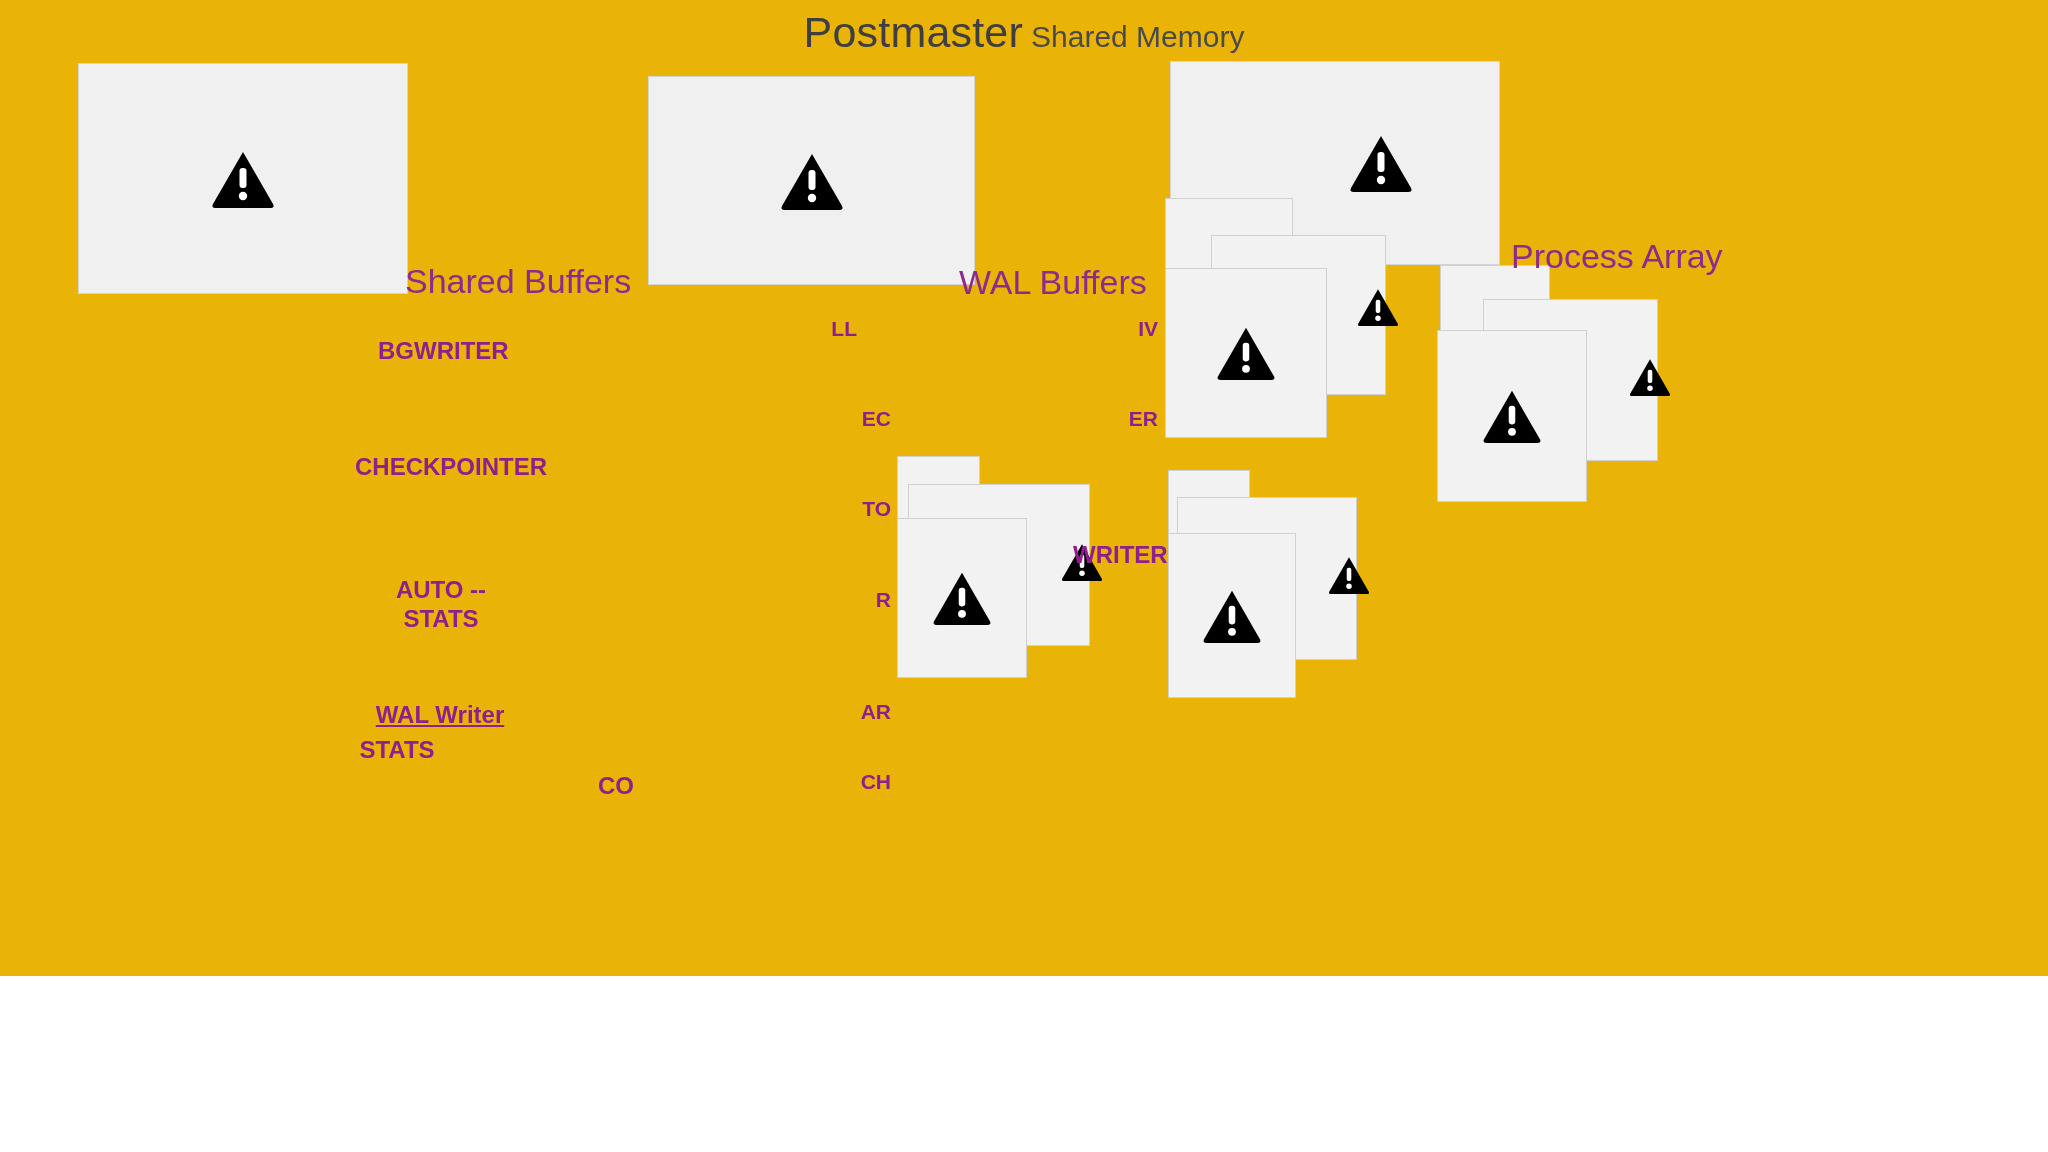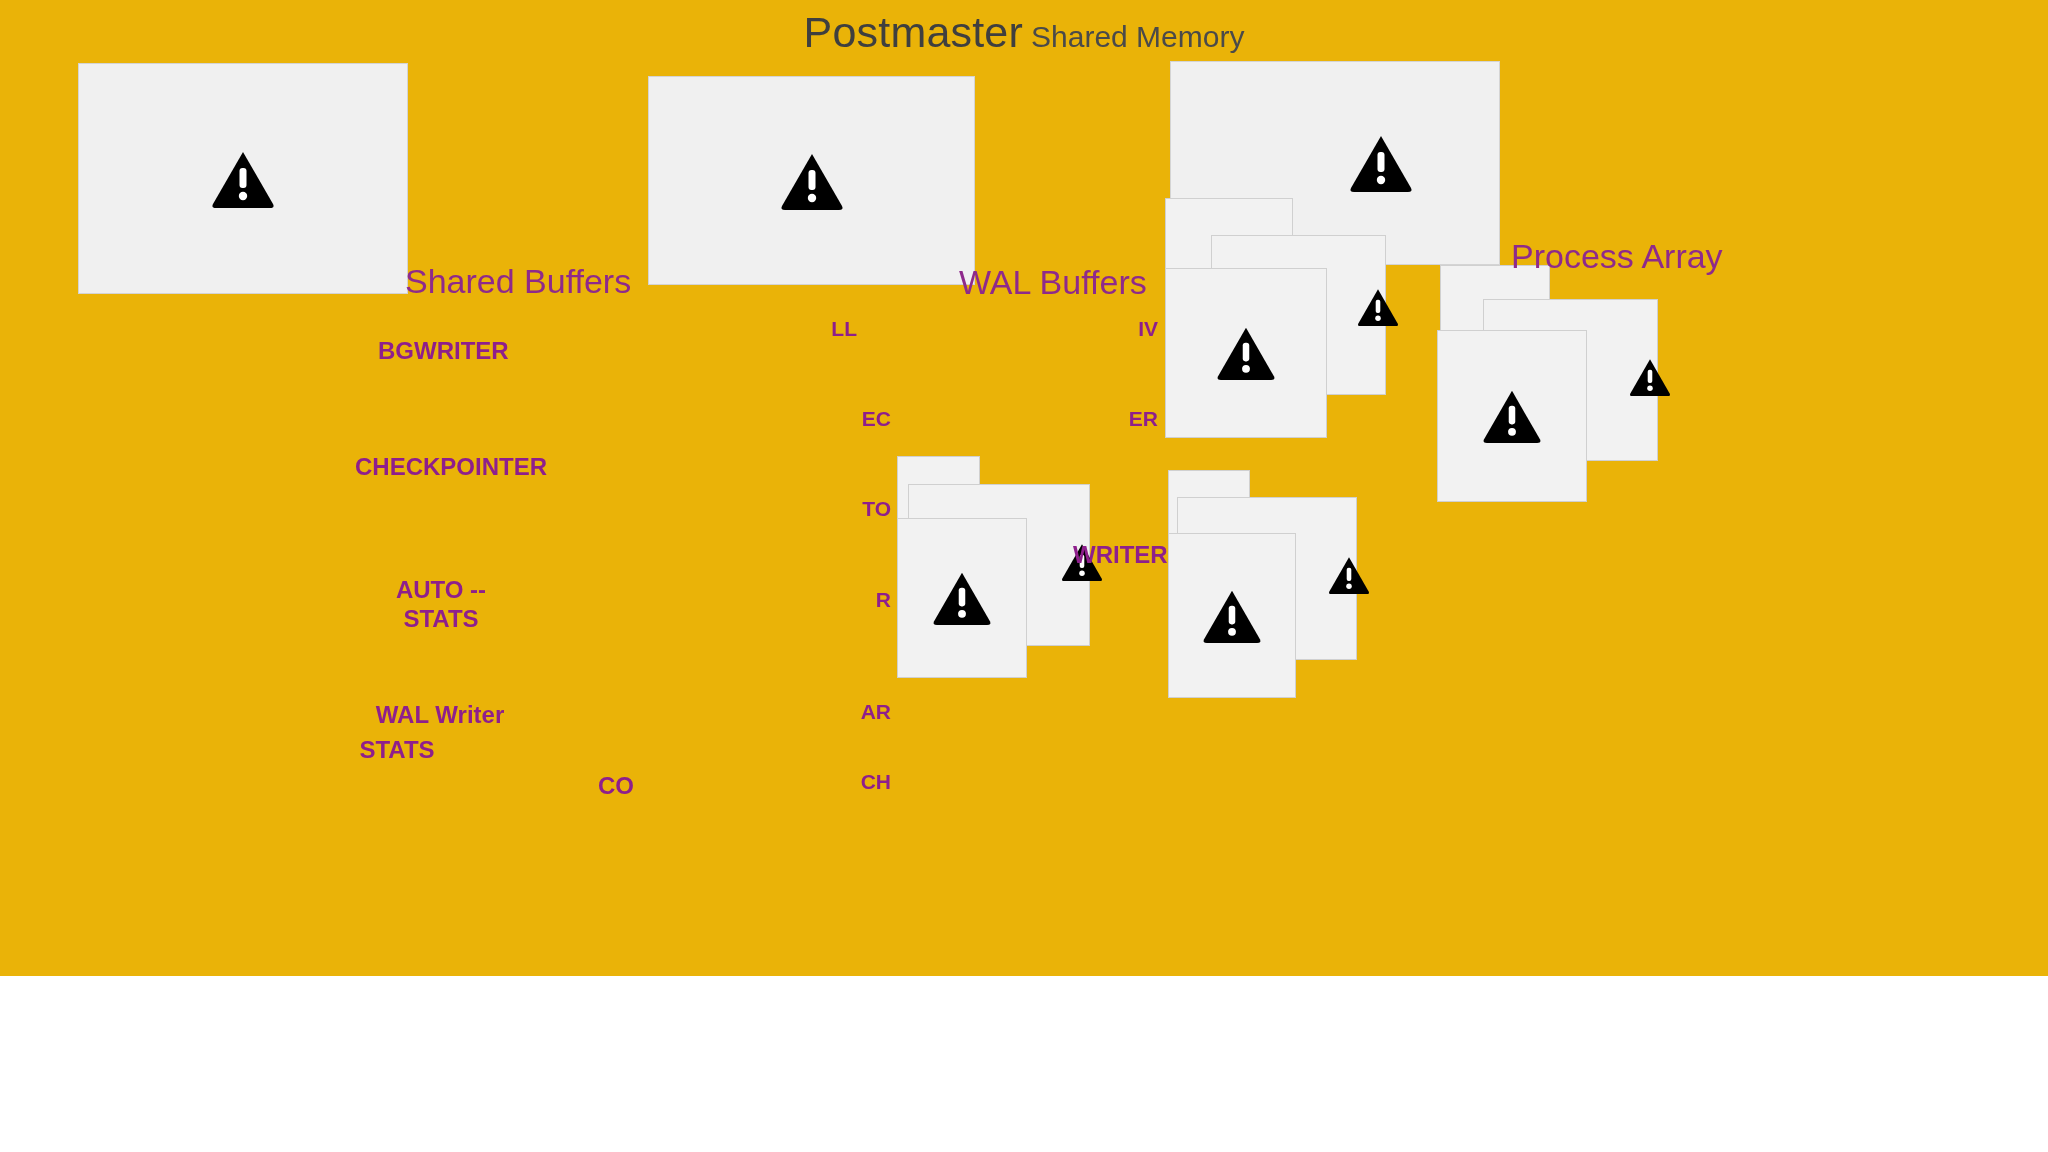--- a/index.html
+++ b/index.html
@@ -211,21 +211,21 @@
 
   <div class="lbl lbl-small" style="left:378px; top:336px; width:124px;">BGWRITER</div>
 
   <div class="lbl lbl-small" style="left:355px; top:452px; width:172px;">CHECKPOINTER</div>
 
   <div class="lbl lbl-small" style="left:383px; top:575px; width:116px;">
     <span>AUTO --</span><br>
     <span>STATS</span>
   </div>
 
-  <div class="lbl lbl-small" style="left:373px; top:700px; width:134px;">WAL Writer</div>
+  <div class="lbl lbl-small" style="left:373px; top:700px; width:134px;text-decoration:underline;">WAL Writer</div>
 
   <div class="lbl lbl-small" style="left:353px; top:735px; width:88px;">STATS</div>
 
   <div class="lbl lbl-small" style="left:593px; top:771px; width:46px;">CO</div>
 
   <div class="lbl lbl-small" style="left:1073px; top:540px; width:90px;">WRITER</div>
 
   <div class="lbl lbl-clip" style="left:791px; top:317px; width:66px;">LL</div>
 
   <div class="lbl lbl-clip" style="left:825px; top:407px; width:66px;">EC</div>

